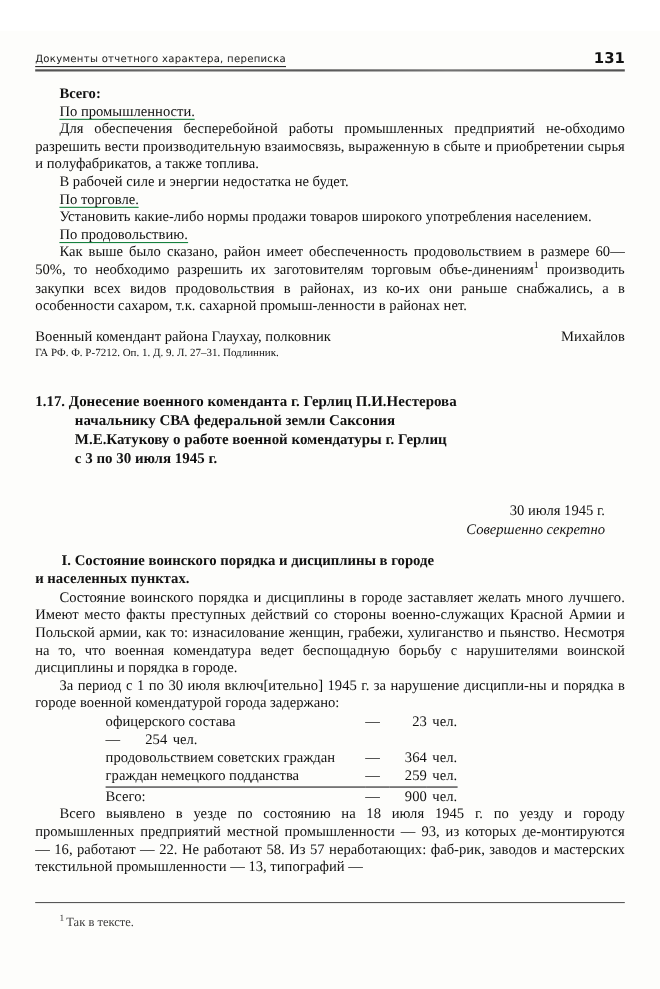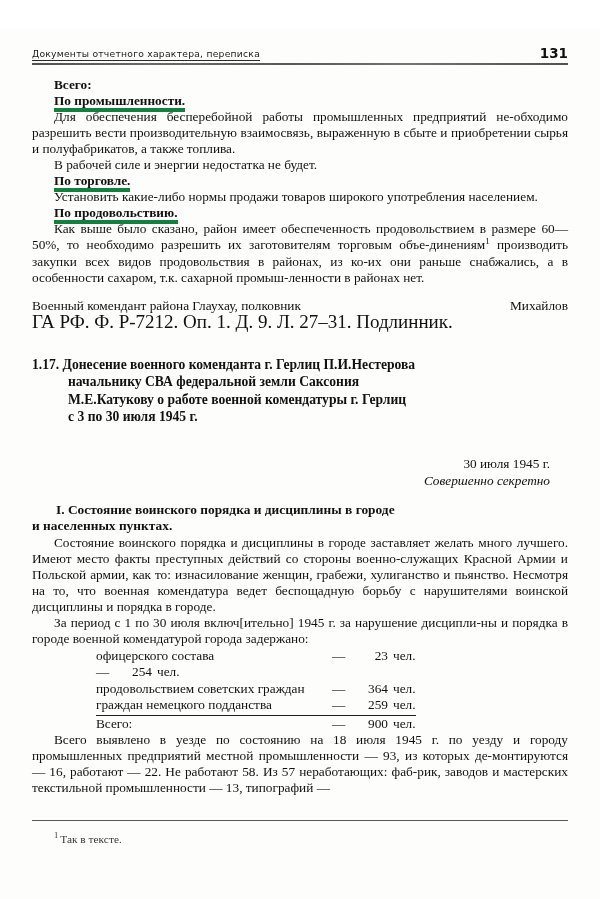--- a/index.html
+++ b/index.html
@@ -70,23 +70,22 @@
     line-height: 16.05px;
     text-align: justify;
     text-justify: inter-word;
     hyphens: manual;
   }
   p { margin: 0; }
   .ind { text-indent: 22px; }
   .b { font-weight: bold; }
   .u-seg {
     display: inline;
-    border-bottom: 4px solid #15803d;
+    border-bottom: 1px solid #15803d;
     padding-bottom: 0px;
-    font-weight: bold;
   }
   sup.fn {
     font-size: 9px;
     vertical-align: super;
     line-height: 0;
   }
 
   .gap-s { height: 7px; }
   .gap-m { height: 12px; }
   .gap-l { height: 19px; }
@@ -94,21 +93,21 @@
   
   .sig-row {
     display: flex;
     justify-content: space-between;
     align-items: baseline;
     font-size: 13.3px;
     line-height: 16.05px;
   }
   .sig-name { white-space: nowrap; }
   .archref {
-    font-size: 19px;
+    font-size: 10px;
     line-height: 16.05px;
   }
 
   
   .doc-title {
     font-weight: bold;
     font-size: 13.6px;
     line-height: 17.4px;
   }
   .doc-title .tl {

